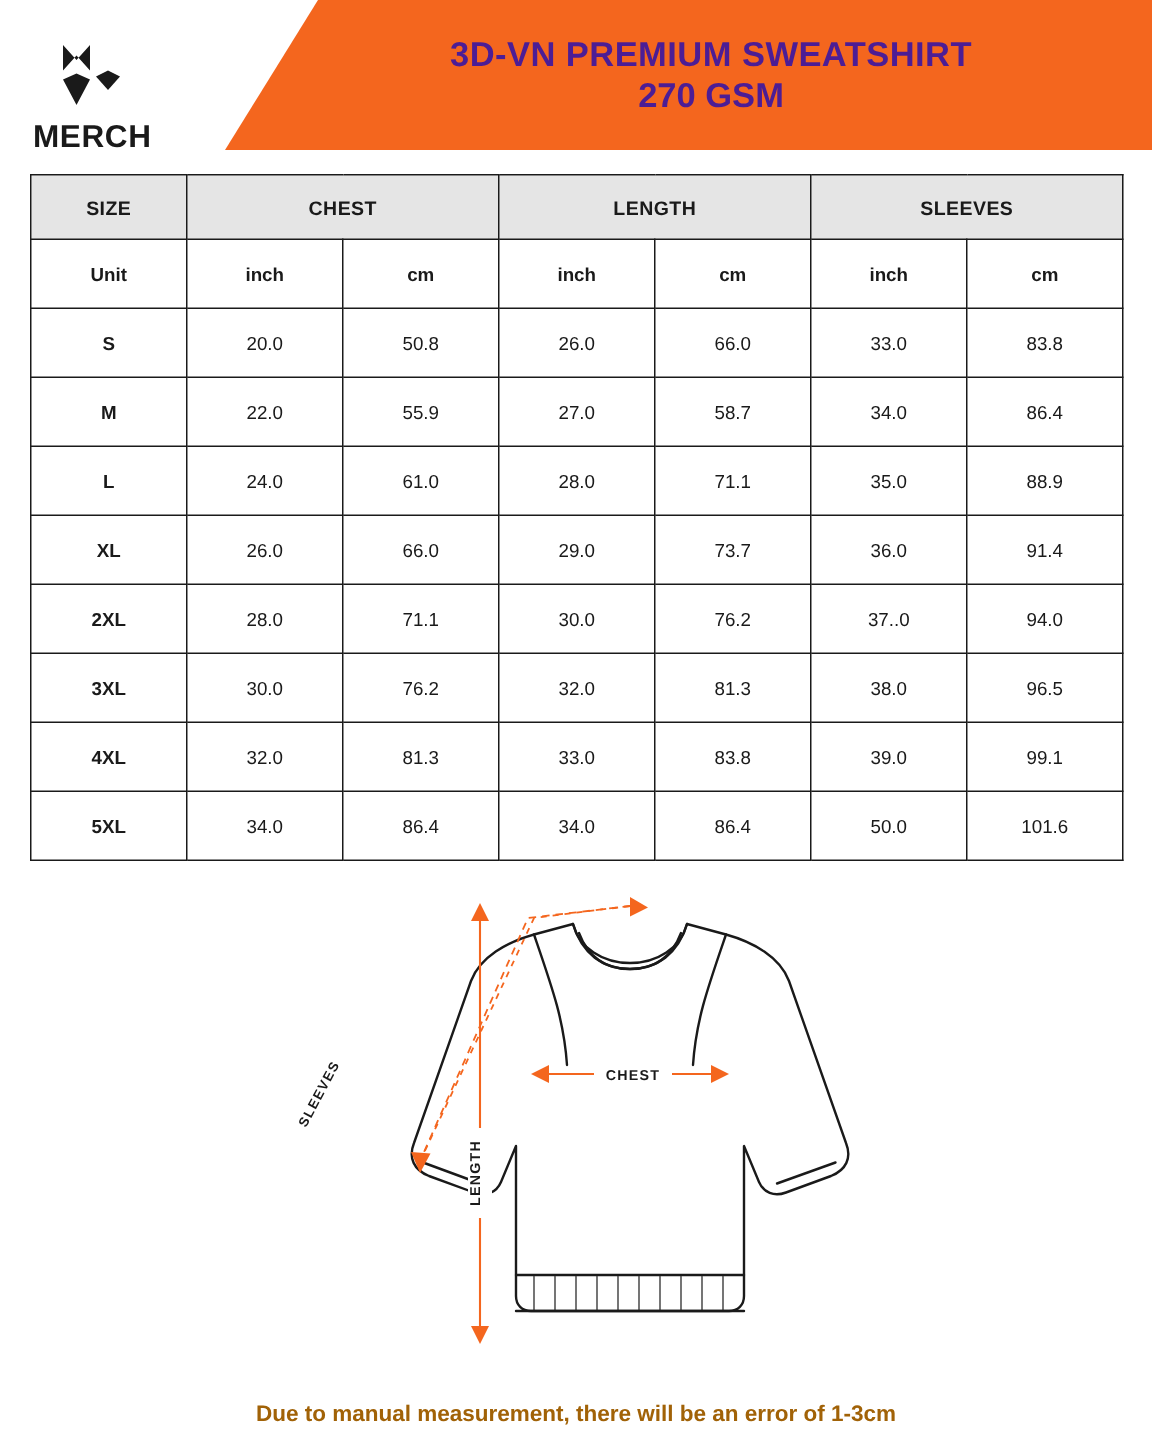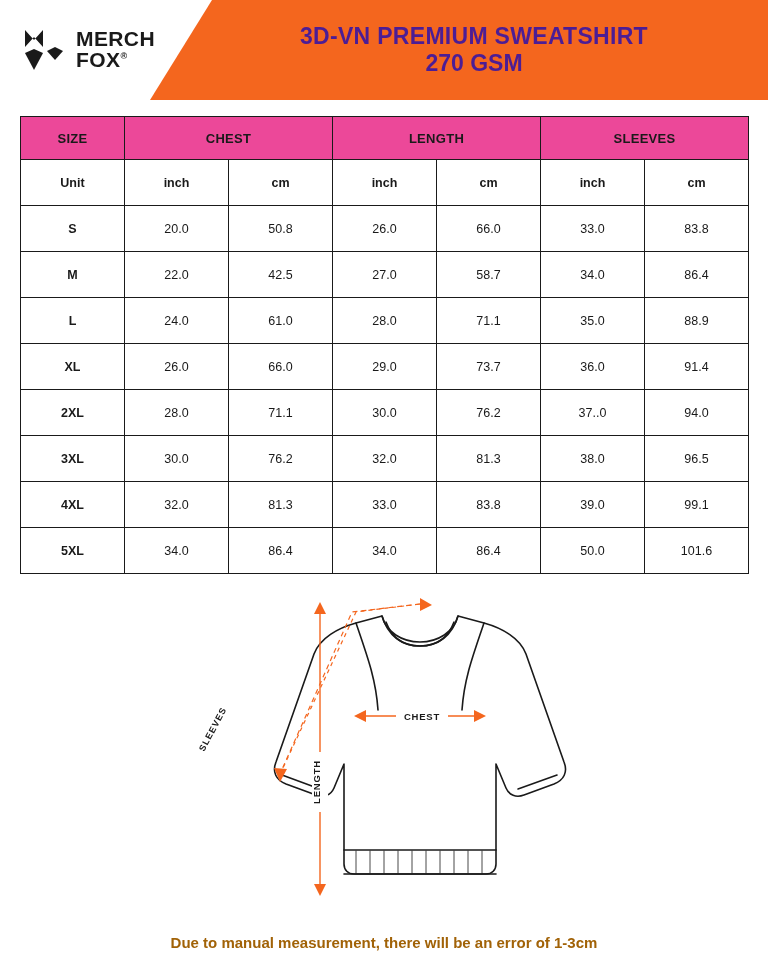--- a/index.html
+++ b/index.html
@@ -53,20 +53,21 @@
     padding-left: 30px;
   }
   .logo {
     position: absolute;
     top: 26px;
     left: 22px;
     display: flex;
     align-items: center;
     gap: 8px;
     z-index: 3;
+    flex-direction: column;
   }
   .logo-mark {
     width: 46px;
     height: 48px;
     flex: none;
   }
   .logo-text {
     font-size: 21px;
     font-weight: bold;
     line-height: 0.98;
@@ -87,21 +88,21 @@
     width: 728px;
     table-layout: fixed;
   }
   table.size-table th,
   table.size-table td {
     border: 1px solid #1a1a1a;
     text-align: center;
     font-size: 12.5px;
   }
   table.size-table thead th {
-    background: #ec4899;
+    background: #e5e5e5;
     font-weight: bold;
     height: 40px;
     font-size: 13px;
     letter-spacing: 0.3px;
   }
   table.size-table tbody td {
     height: 43px;
   }
   table.size-table tbody tr td:first-child {
     font-weight: bold;
@@ -186,21 +187,21 @@
         <td>20.0</td>
         <td>50.8</td>
         <td>26.0</td>
         <td>66.0</td>
         <td>33.0</td>
         <td>83.8</td>
       </tr>
       <tr>
         <td>M</td>
         <td>22.0</td>
-        <td>42.5</td>
+        <td>55.9</td>
         <td>27.0</td>
         <td>58.7</td>
         <td>34.0</td>
         <td>86.4</td>
       </tr>
       <tr>
         <td>L</td>
         <td>24.0</td>
         <td>61.0</td>
         <td>28.0</td>

